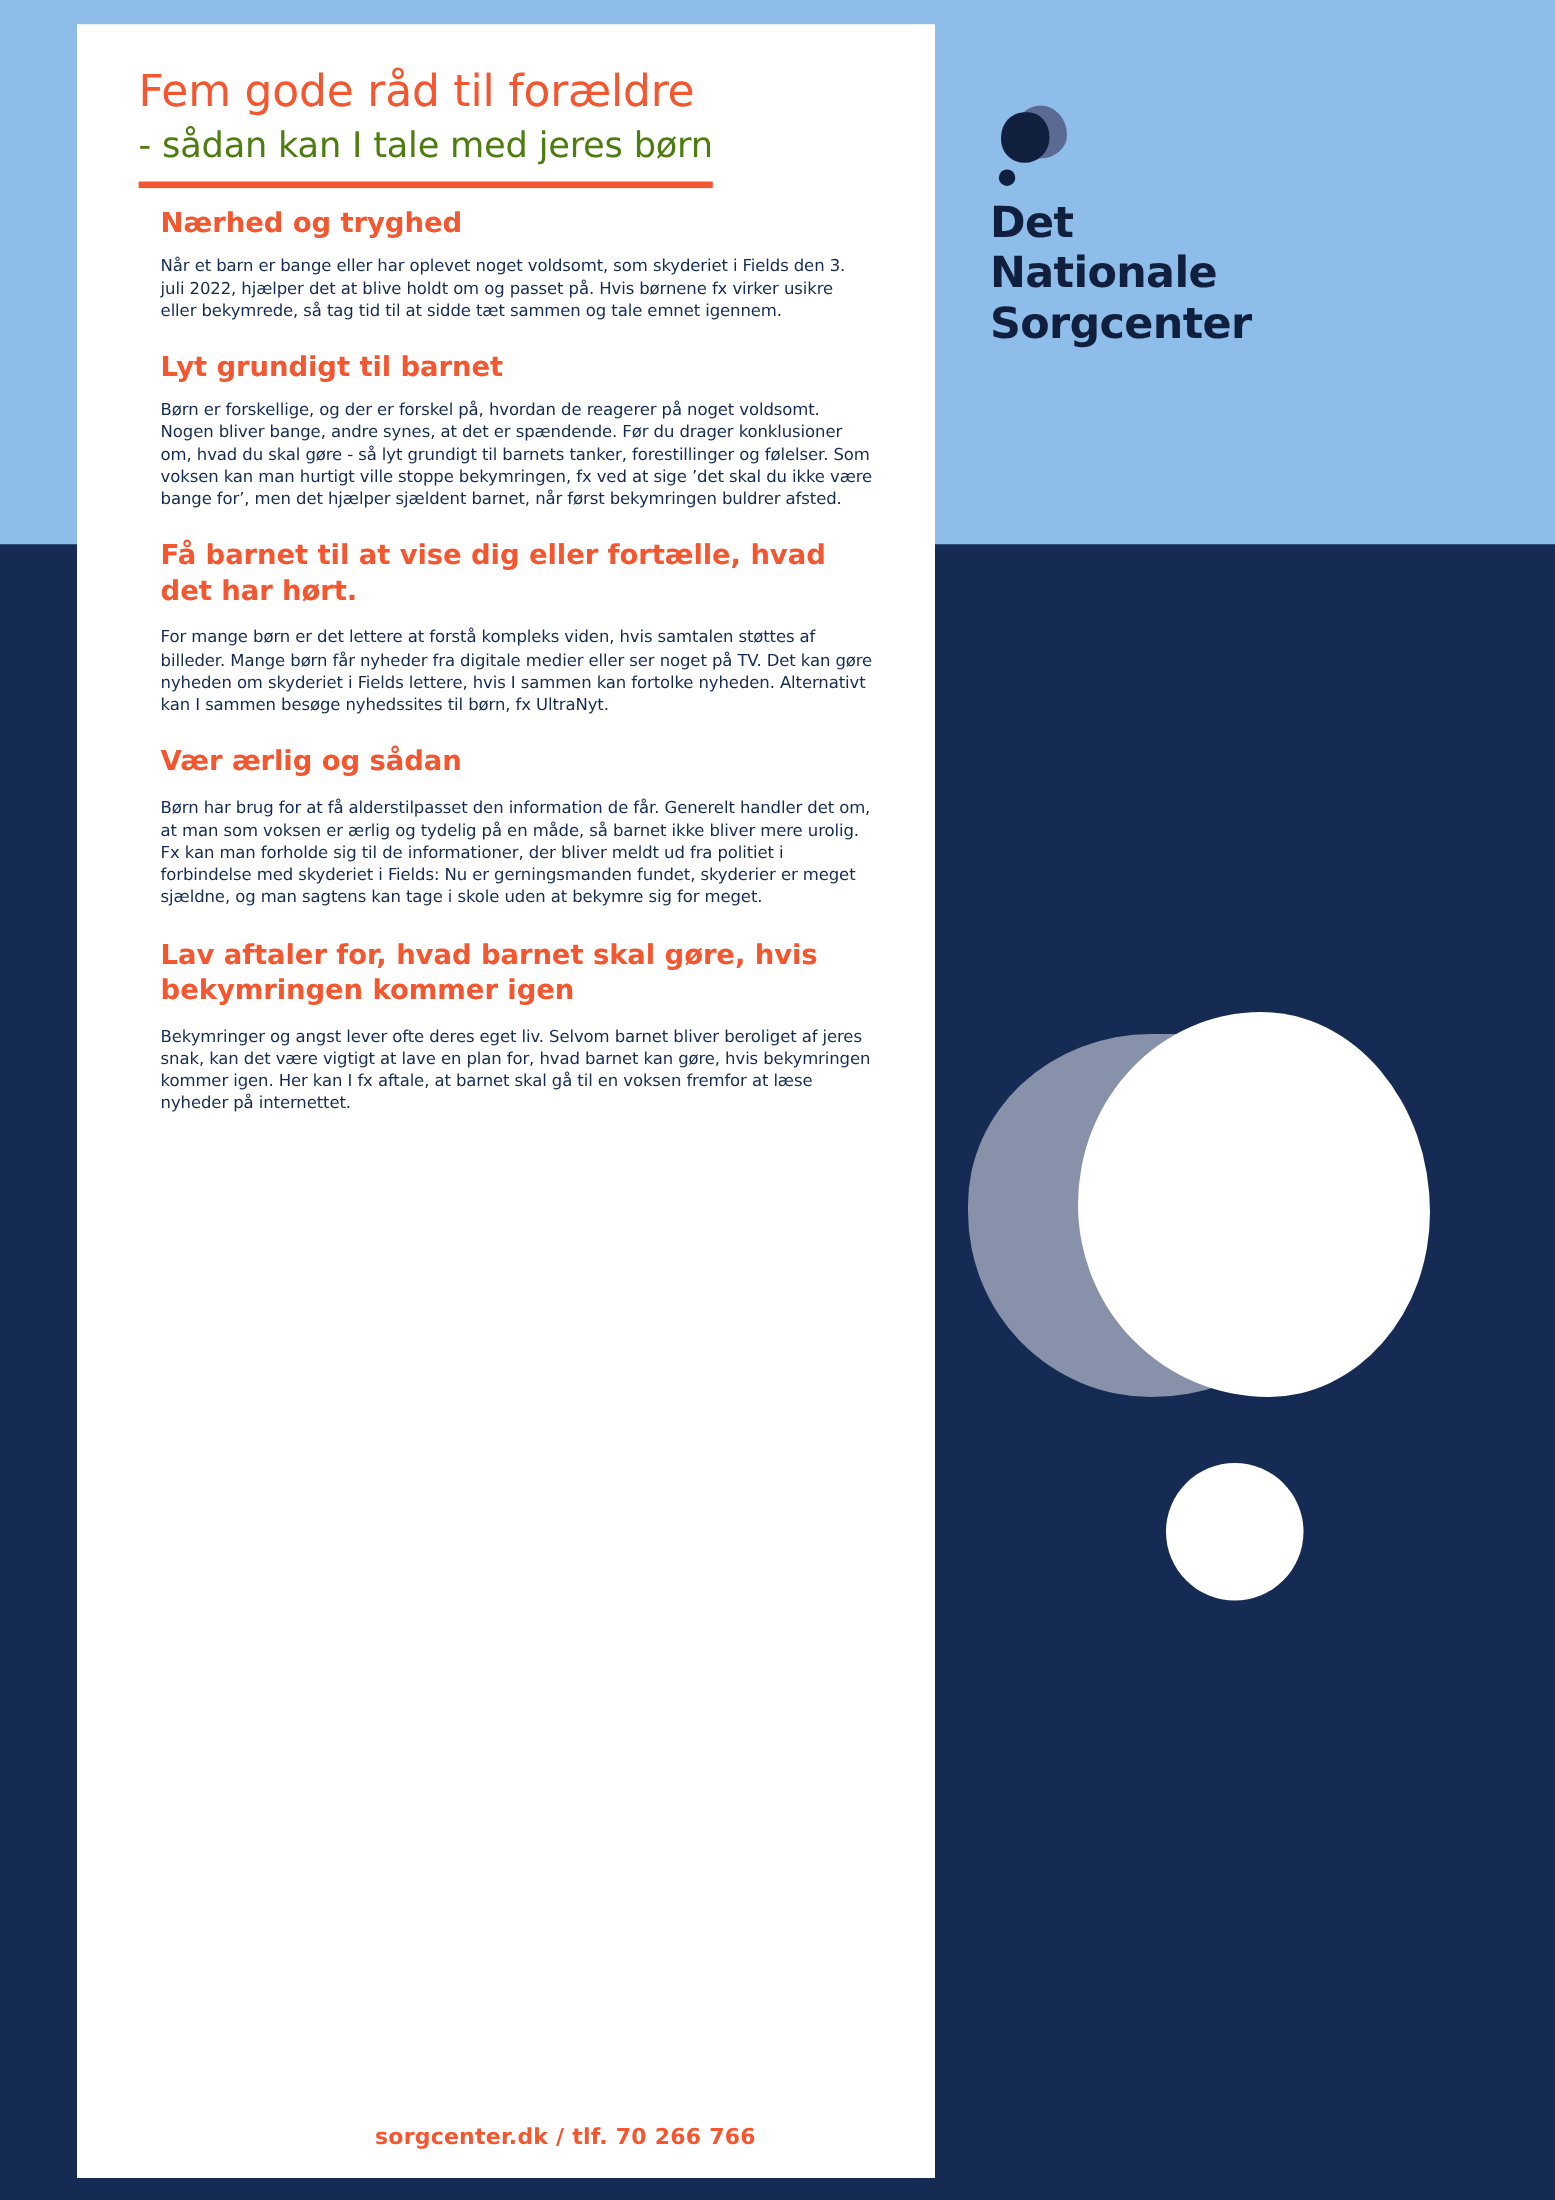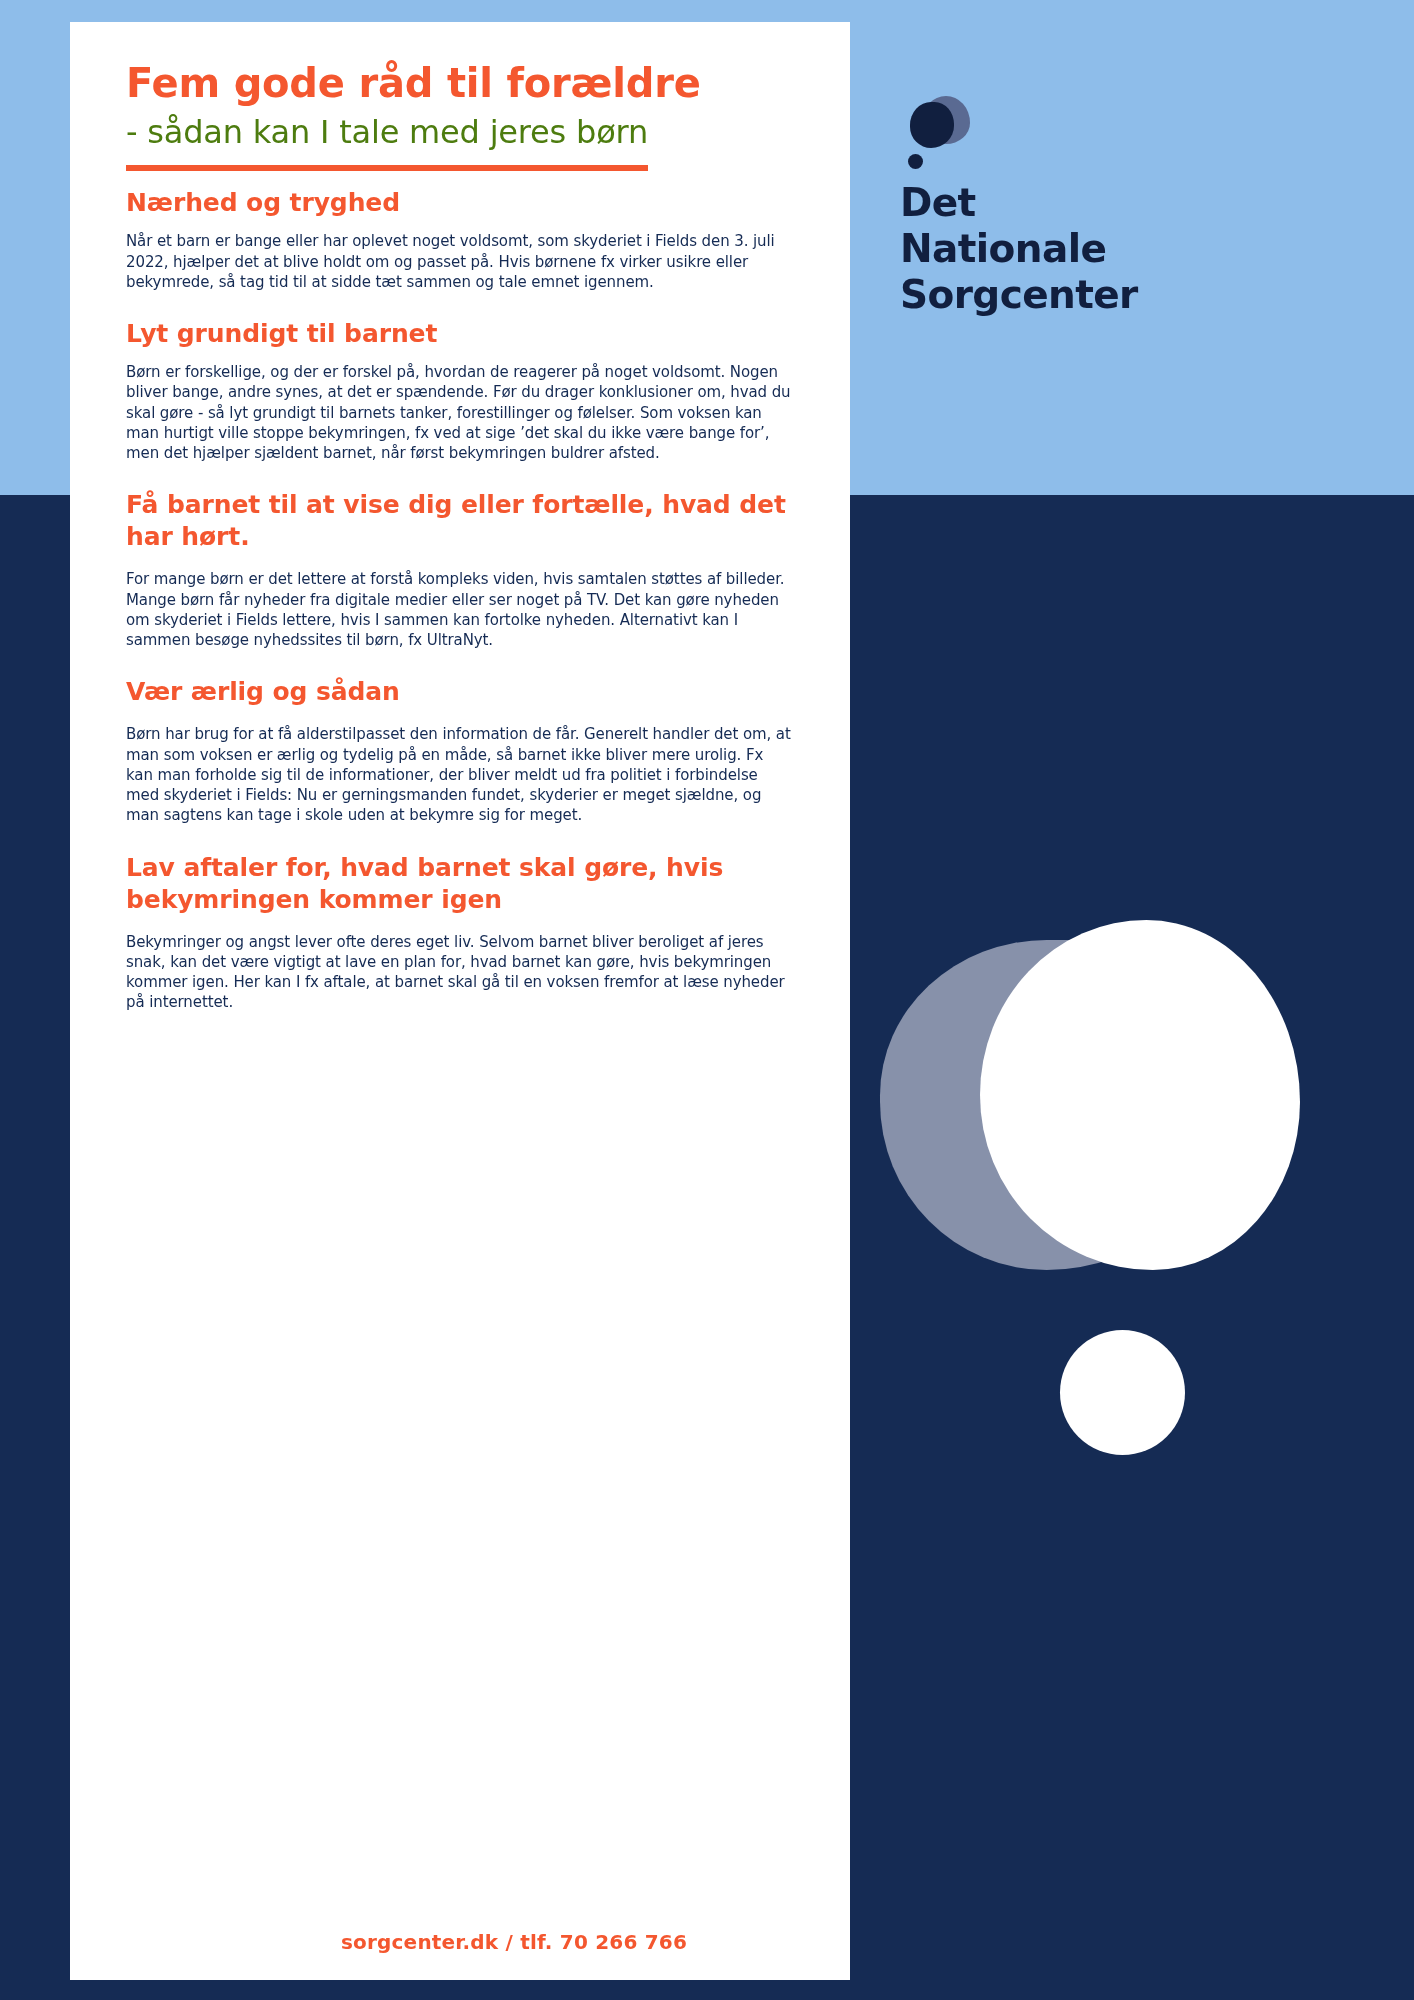--- a/index.html
+++ b/index.html
@@ -43,41 +43,41 @@
     background: #ffffff;
     box-sizing: border-box;
     padding: 38px 56px 0 56px;
   }
 
   
   .headline {
     color: #f4572f;
     font-size: 40px;
     line-height: 1.18;
-    font-weight: 700;
+    font-weight: 400;
     margin: 0 0 4px 0;
     letter-spacing: -0.2px;
   }
   .subhead {
     color: #4d7c0f;
     font-size: 32px;
     line-height: 1.32;
     font-weight: 400;
     margin: 0;
     letter-spacing: -0.2px;
   }
   .rule {
     width: 522px;
     height: 6px;
     background: #f4572f;
     margin: 12px 0 16px 0;
   }
 
   
-  .section { margin-bottom: 4px; }
+  .section { margin-bottom: 4px; margin-left: 20px; }
   .sec-title {
     color: #f4572f;
     font-size: 25px;
     font-weight: bold;
     line-height: 1.28;
     margin: 0 0 12px 0;
     letter-spacing: -0.1px;
   }
   .sec-title.tight { margin-bottom: 16px; }
   .sec-body {

